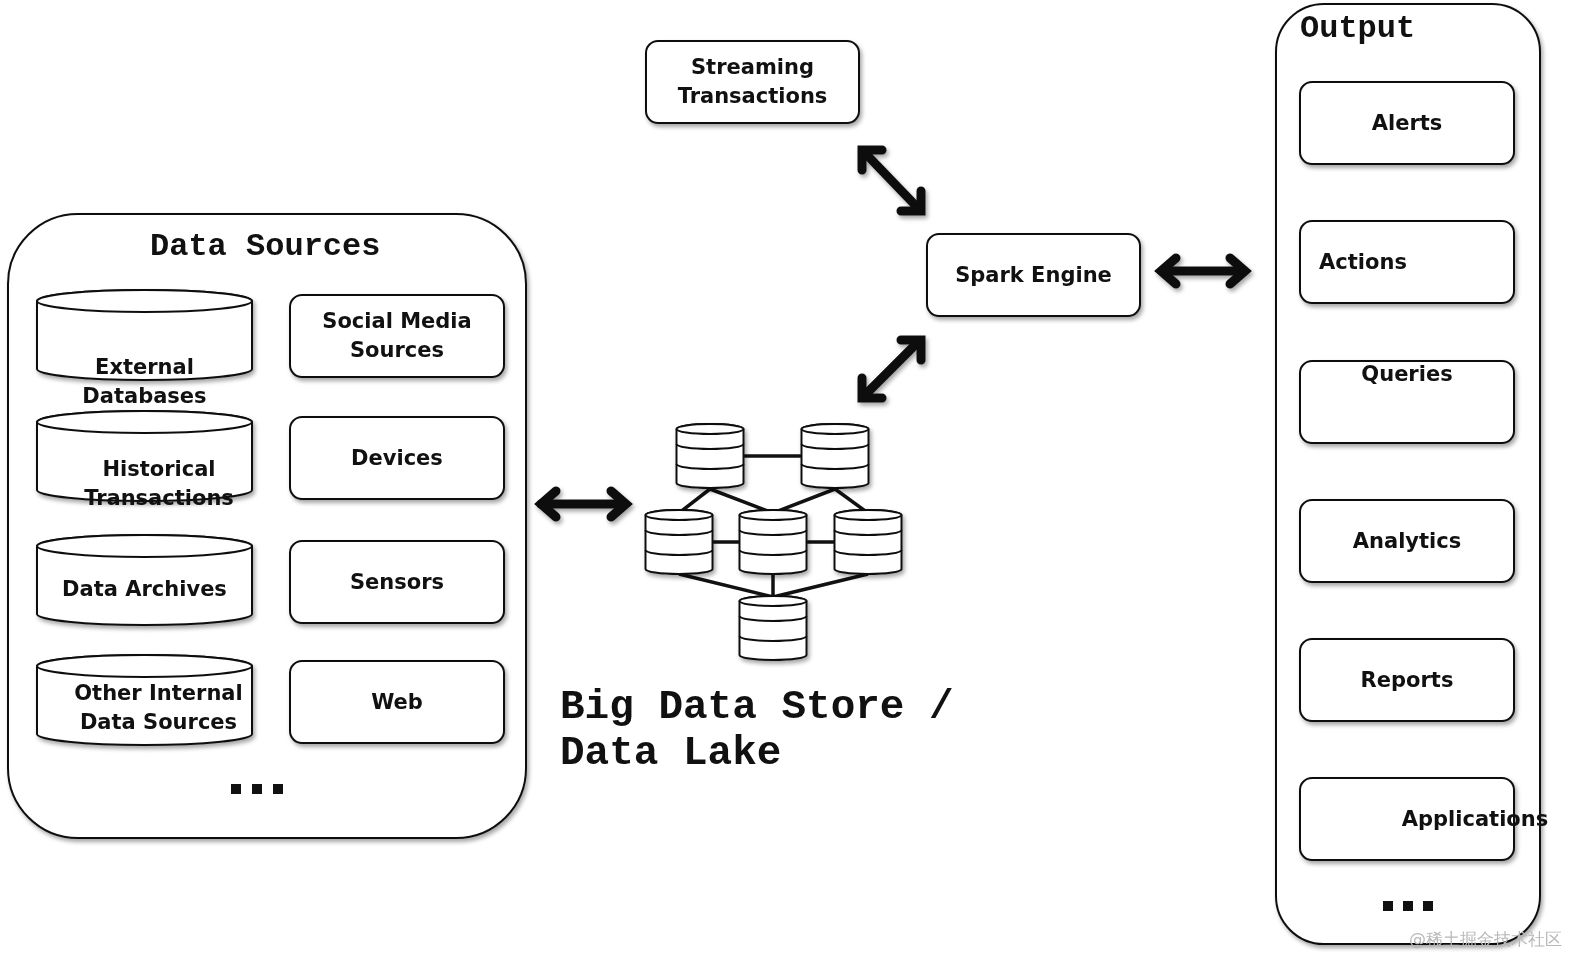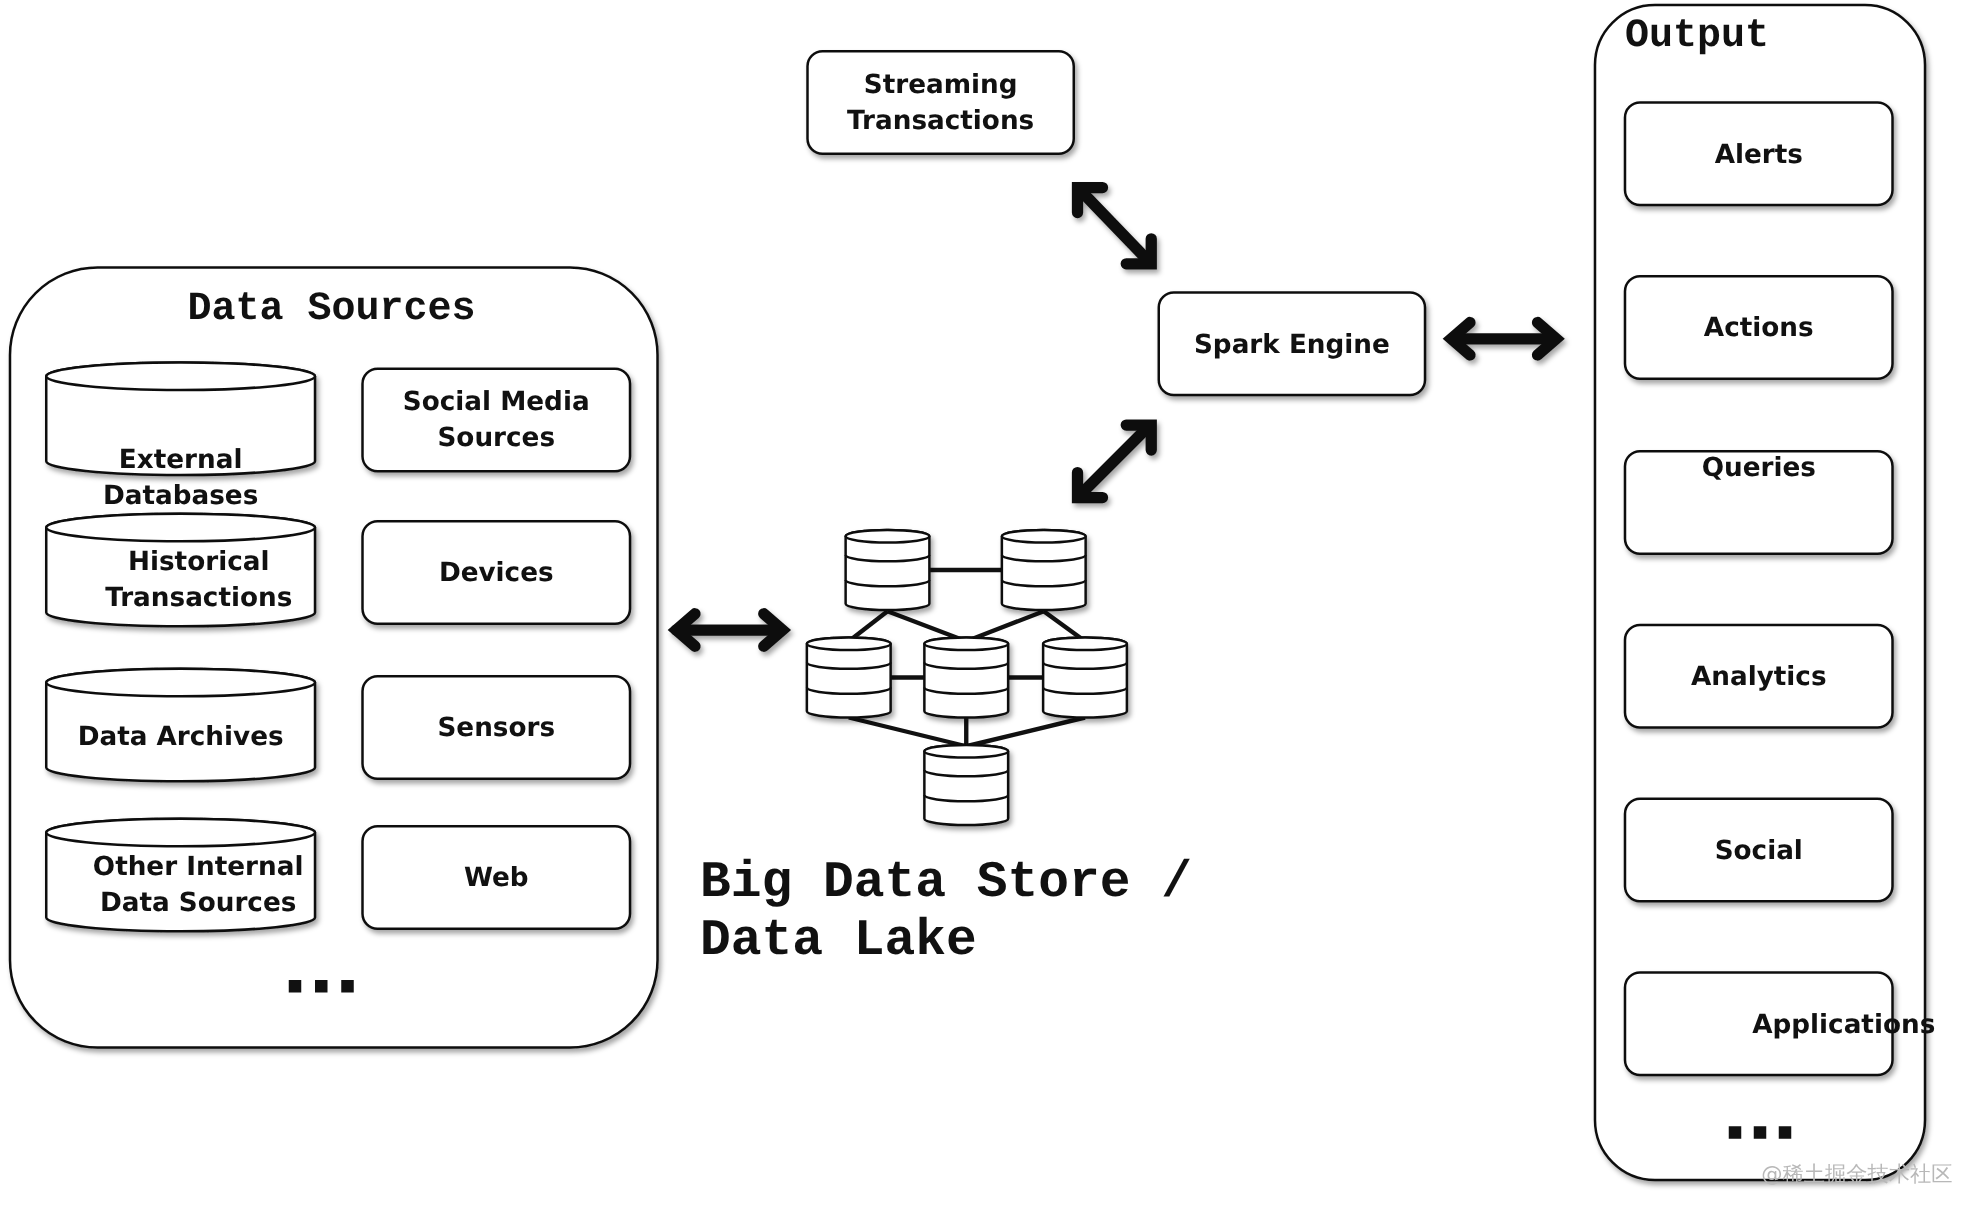--- a/index.html
+++ b/index.html
@@ -149,41 +149,41 @@
           <path d="M739.5,636 A33.5,5 0 0 0 806.5,636" fill="none" stroke="#111" stroke-width="2"></path>
         </g>
       </g>
   </g>
 </svg>
 
 <div class="title" style="left:150px;top:228px;width:300px;font-size:32px;">Data Sources</div>
 
 <div class="lbl" style="left:37px;top:307px;width:215px;height:70px;margin-top:40px;">External
 Databases</div>
-<div class="lbl" style="left:37px;top:429px;width:196px;height:70px;padding-left:24px;">Historical
+<div class="lbl" style="left:37px;top:449px;width:196px;height:70px;padding-left:24px;">Historical
 Transactions</div>
 <div class="lbl" style="left:37px;top:554px;width:215px;height:70px;">Data Archives</div>
 <div class="lbl" style="left:37px;top:673px;width:215px;height:70px;margin-left:14px;">Other Internal
 Data Sources</div>
 
 <div class="lbl" style="left:290px;top:295px;width:214px;height:82px;">Social Media
 Sources</div>
 <div class="lbl" style="left:290px;top:417px;width:214px;height:82px;">Devices</div>
 <div class="lbl" style="left:290px;top:541px;width:214px;height:82px;">Sensors</div>
 <div class="lbl" style="left:290px;top:661px;width:214px;height:82px;">Web</div>
 
 <div class="lbl" style="left:646px;top:41px;width:213px;height:82px;">Streaming
 Transactions</div>
 <div class="lbl" style="left:927px;top:234px;width:213px;height:82px;">Spark Engine</div>
 
 <div class="title" style="left:560px;top:684px;width:470px;font-size:41px;">Big Data Store / Data Lake</div>
 
 <div class="title" style="left:1300px;top:10px;width:210px;font-size:32px;">Output</div>
 <div id="outlabels">
     <div class="lbl" style="left: 1300px; top: 82px; width: 214px; height: 82px;">Alerts</div>
-    <div class="lbl" style="left: 1300px; top: 221px; width: 214px; height: 82px;">Actions</div>
+    <div class="lbl" style="left: 1256px; top: 221px; width: 214px; height: 82px;">Actions</div>
     <div class="lbl" style="left: 1300px; top: 342px; width: 214px; height: 64px;">Queries</div>
     <div class="lbl" style="left: 1300px; top: 500px; width: 214px; height: 82px;">Analytics</div>
-    <div class="lbl" style="left: 1300px; top: 639px; width: 214px; height: 82px;">Social</div>
+    <div class="lbl" style="left: 1300px; top: 639px; width: 214px; height: 82px;">Reports</div>
     <div class="lbl" style="left: 1368px; top: 778px; width: 214px; height: 82px;">Applications</div>
   </div>
 
 <div class="wm">@稀土掘金技术社区</div>
 
 </body></html>

